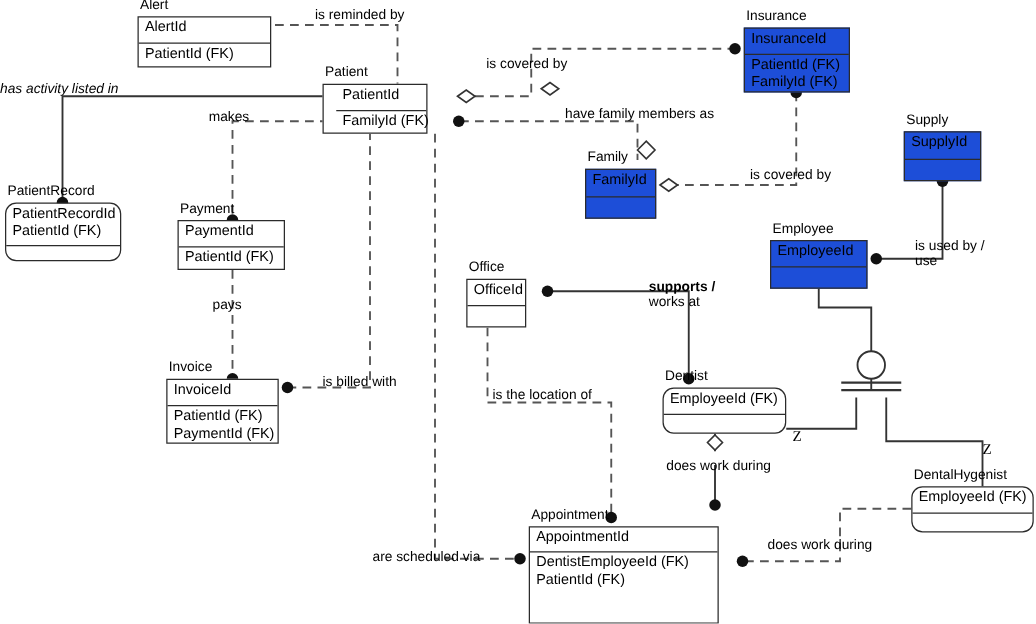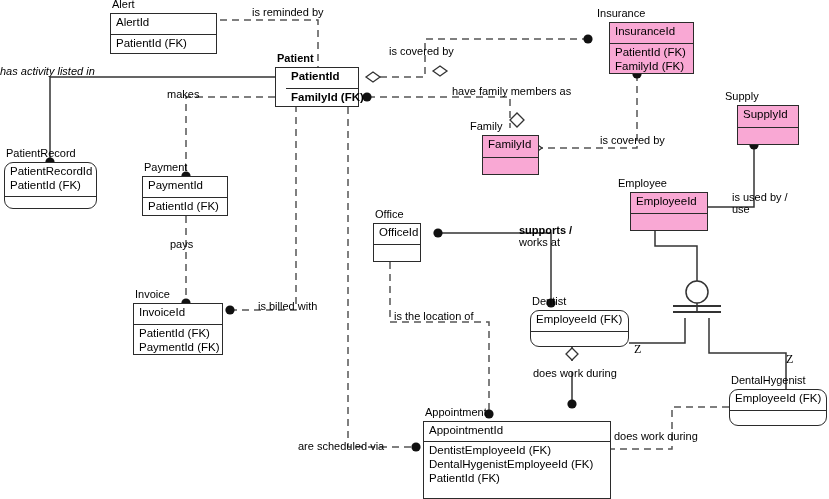--- a/index.html
+++ b/index.html
@@ -22,21 +22,21 @@
     line-height:13px;
   }
   .ent-box{
     position:absolute;
     left:0;top:0;
     border:1.3px solid #2b2b2b;
     background:#ffffff;
     box-sizing:border-box;
   }
   .ent-box.rounded{border-radius:9px;}
-  .ent-box.shaded{background:#f9a8d4;margin-left:14px;}
+  .ent-box.shaded{background:#1d4ed8;}
   .sec-top{
     box-sizing:border-box;
     padding:1px 5px 1px 5px;
   }
   .sec-bot{
     box-sizing:border-box;
     border-top:1.3px solid #2b2b2b;
     padding:1px 5px 1px 5px;
   }
   .attr{
@@ -142,21 +142,21 @@
         <div class="ent-title">Alert</div>
         <div class="ent-box" style="width: 107px; height: 41px;">
           <div class="sec-top" style="height: 20px;">
             <div class="attr">AlertId</div>
           </div>
           <div class="sec-bot" style="height: 21px;">
             <div class="attr">PatientId (FK)</div>
           </div>
         </div>
       </div>
-      <div class="entity" style="left: 275px; top: 67px; width: 84px; height: 28px; font-weight: bold;">
+      <div class="entity" style="left: 258px; top: 67px; width: 84px; height: 28px;">
         <div class="ent-title">Patient</div>
         <div class="ent-box" style="width: 84px; height: 40px; padding-left: 10px;">
           <div class="sec-top" style="height: 20px;">
             <div class="attr">PatientId</div>
           </div>
           <div class="sec-bot" style="height: 20px;">
             <div class="attr">FamilyId (FK)</div>
           </div>
         </div>
       </div>
@@ -268,27 +268,26 @@
           <div class="sec-top" style="height: 20px;">
             <div class="attr">EmployeeId (FK)</div>
           </div>
           <div class="sec-bot" style="height: 17px;">
             <div class="attr"></div>
           </div>
         </div>
       </div>
       <div class="entity" style="left: 423px; top: 421px; width: 164px; height: 78px;">
         <div class="ent-title">Appointment</div>
-        <div class="ent-box" style="width: 188px; height: 78px;">
+        <div class="ent-box" style="width: 152px; height: 78px;">
           <div class="sec-top" style="height: 19px;">
             <div class="attr">AppointmentId</div>
           </div>
           <div class="sec-bot" style="height: 59px;">
             <div class="attr">DentistEmployeeId (FK)</div>
-            <div class="attr">DentalHygenistEmployeeId (FK)</div>
             <div class="attr">PatientId (FK)</div>
           </div>
         </div>
       </div>
     </div>
 
   <div id="labels-layer">
       <div class="lbl" style="left: 252px; top: 6px;">is reminded by</div>
       <div class="lbl" style="left: 389px; top: 45px;">is covered by</div>
       <div class="lbl" style="left: 0px; top: 65px; font-style: italic;">has activity listed in</div>

